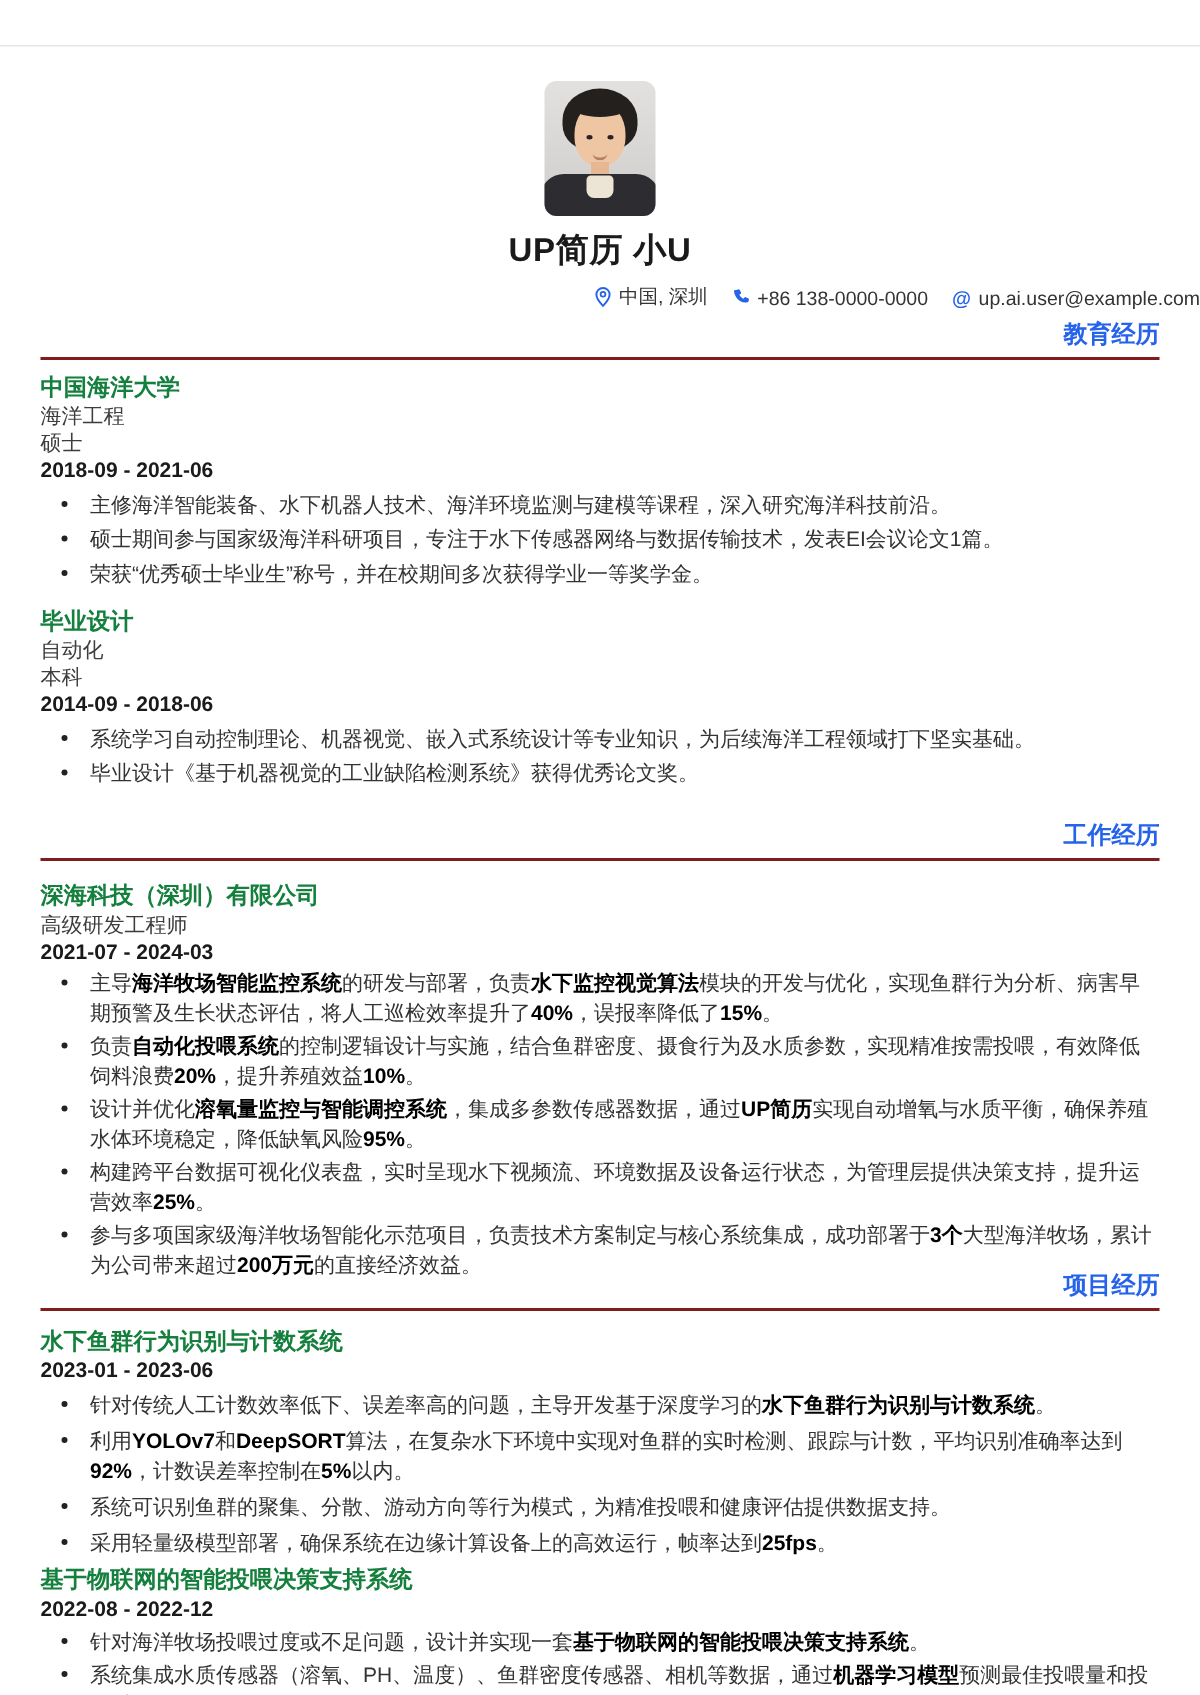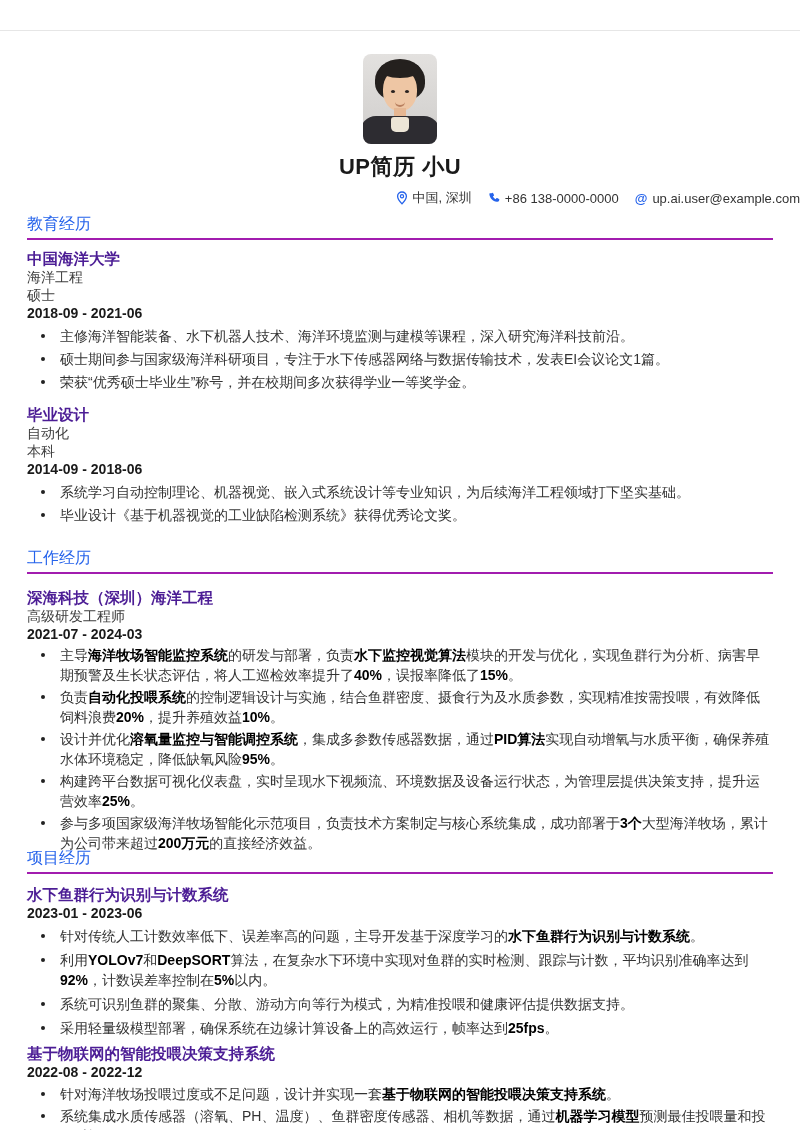--- a/index.html
+++ b/index.html
@@ -32,24 +32,24 @@
   .name{margin-top:8px;font-size:22px;font-weight:600;color:#1a1a1a;letter-spacing:0.5px;}
   .contact{margin-top:7px;display:flex;justify-content:flex-end;align-items:center;gap:16px;font-size:13px;color:#333;margin-left:20px;}
   .contact .item{display:flex;align-items:center;gap:5px;}
   .contact .at{color:#2563eb;font-weight:700;font-size:13px;line-height:13px;}
   .contact svg{display:block;}
 
   
   section{position:absolute;left:27px;right:27px;}
   section.sec-0{top:214px;} section.sec-1{top:548px;} section.sec-2{top:848px;}
   .sec-title{
-    margin:0;text-align:left;font-size:16px;line-height:20px;font-weight:400;color:#2563eb;
-    padding-bottom:4px;border-bottom:2px solid #a21caf;
+    margin:0;text-align:right;font-size:16px;line-height:20px;font-weight:700;color:#2563eb;
+    padding-bottom:4px;border-bottom:2px solid #7f1d1d;
   }
-  .entry-title{margin:0;font-size:15.5px;line-height:19px;font-weight:700;color:#4c1d95;}
+  .entry-title{margin:0;font-size:15.5px;line-height:19px;font-weight:700;color:#15803d;}
   .entry-line{font-size:14px;line-height:18px;color:#3d3d3d;}
   .entry-date{font-size:14px;line-height:18px;font-weight:700;color:#1a1a1a;}
   ul.bullets{list-style:none;margin:4px 0 0 0;padding:0;}
   ul.bullets li{
     position:relative;padding-left:33px;font-size:14px;line-height:20px;color:#333;margin-bottom:3px;
   }
   ul.bullets li .dot{position:absolute;left:14px;top:8px;width:4px;height:4px;border-radius:50%;background:#222;}
   ul.bullets b{color:#000000;}
 
   
@@ -128,27 +128,27 @@
         <div class="entry-date">2014-09 - 2018-06</div>
         <ul class="bullets">
           <li><span class="dot"></span>系统学习自动控制理论、机器视觉、嵌入式系统设计等专业知识，为后续海洋工程领域打下坚实基础。</li>
           <li><span class="dot"></span>毕业设计《基于机器视觉的工业缺陷检测系统》获得优秀论文奖。</li>
         </ul>
       </div>
     </section>
     <section class="sec-1">
       <h2 class="sec-title">工作经历</h2>
       <div class="entry">
-        <h3 class="entry-title">深海科技（深圳）海洋工程</h3>
+        <h3 class="entry-title">深海科技（深圳）有限公司</h3>
         <div class="entry-line">高级研发工程师</div>
         <div class="entry-date">2021-07 - 2024-03</div>
         <ul class="bullets">
           <li><span class="dot"></span>主导<b>海洋牧场智能监控系统</b>的研发与部署，负责<b>水下监控视觉算法</b>模块的开发与优化，实现鱼群行为分析、病害早期预警及生长状态评估，将人工巡检效率提升了<b>40%</b>，误报率降低了<b>15%</b>。</li>
           <li><span class="dot"></span>负责<b>自动化投喂系统</b>的控制逻辑设计与实施，结合鱼群密度、摄食行为及水质参数，实现精准按需投喂，有效降低饲料浪费<b>20%</b>，提升养殖效益<b>10%</b>。</li>
-          <li><span class="dot"></span>设计并优化<b>溶氧量监控与智能调控系统</b>，集成多参数传感器数据，通过<b>PID算法</b>实现自动增氧与水质平衡，确保养殖水体环境稳定，降低缺氧风险<b>95%</b>。</li>
+          <li><span class="dot"></span>设计并优化<b>溶氧量监控与智能调控系统</b>，集成多参数传感器数据，通过<b>UP简历</b>实现自动增氧与水质平衡，确保养殖水体环境稳定，降低缺氧风险<b>95%</b>。</li>
           <li><span class="dot"></span>构建跨平台数据可视化仪表盘，实时呈现水下视频流、环境数据及设备运行状态，为管理层提供决策支持，提升运营效率<b>25%</b>。</li>
           <li><span class="dot"></span>参与多项国家级海洋牧场智能化示范项目，负责技术方案制定与核心系统集成，成功部署于<b>3个</b>大型海洋牧场，累计为公司带来超过<b>200万元</b>的直接经济效益。</li>
         </ul>
       </div>
     </section>
     <section class="sec-2">
       <h2 class="sec-title">项目经历</h2>
       <div class="entry">
         <h3 class="entry-title">水下鱼群行为识别与计数系统</h3>
         <div class="entry-date">2023-01 - 2023-06</div>

